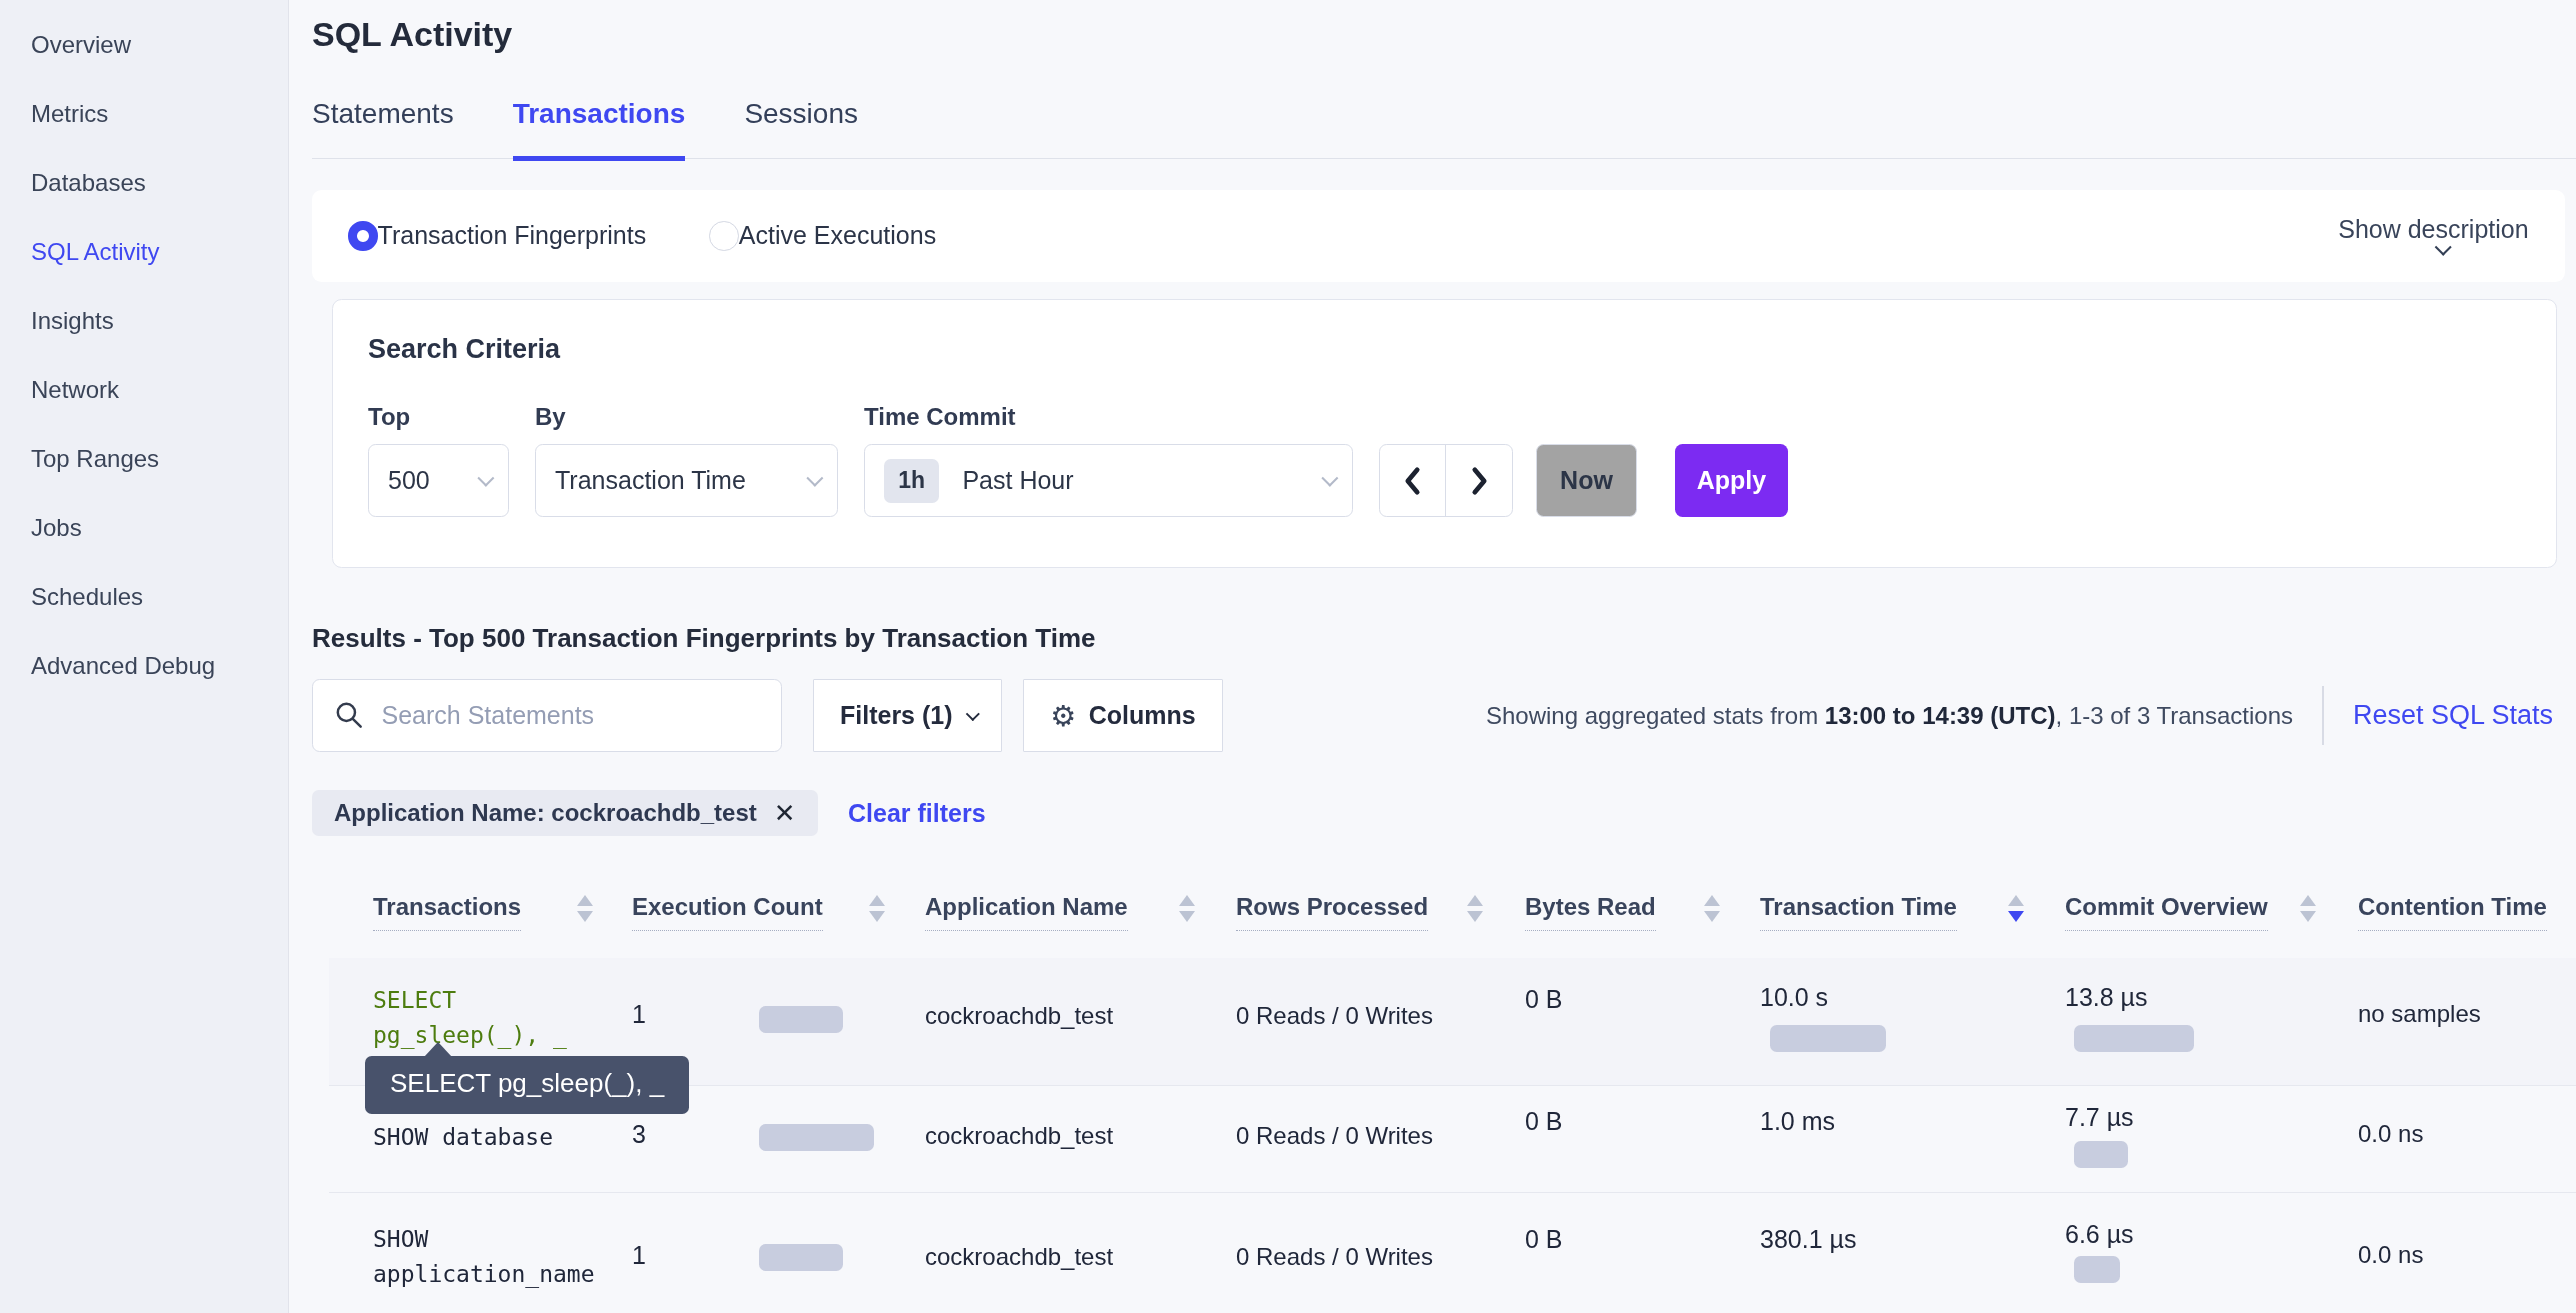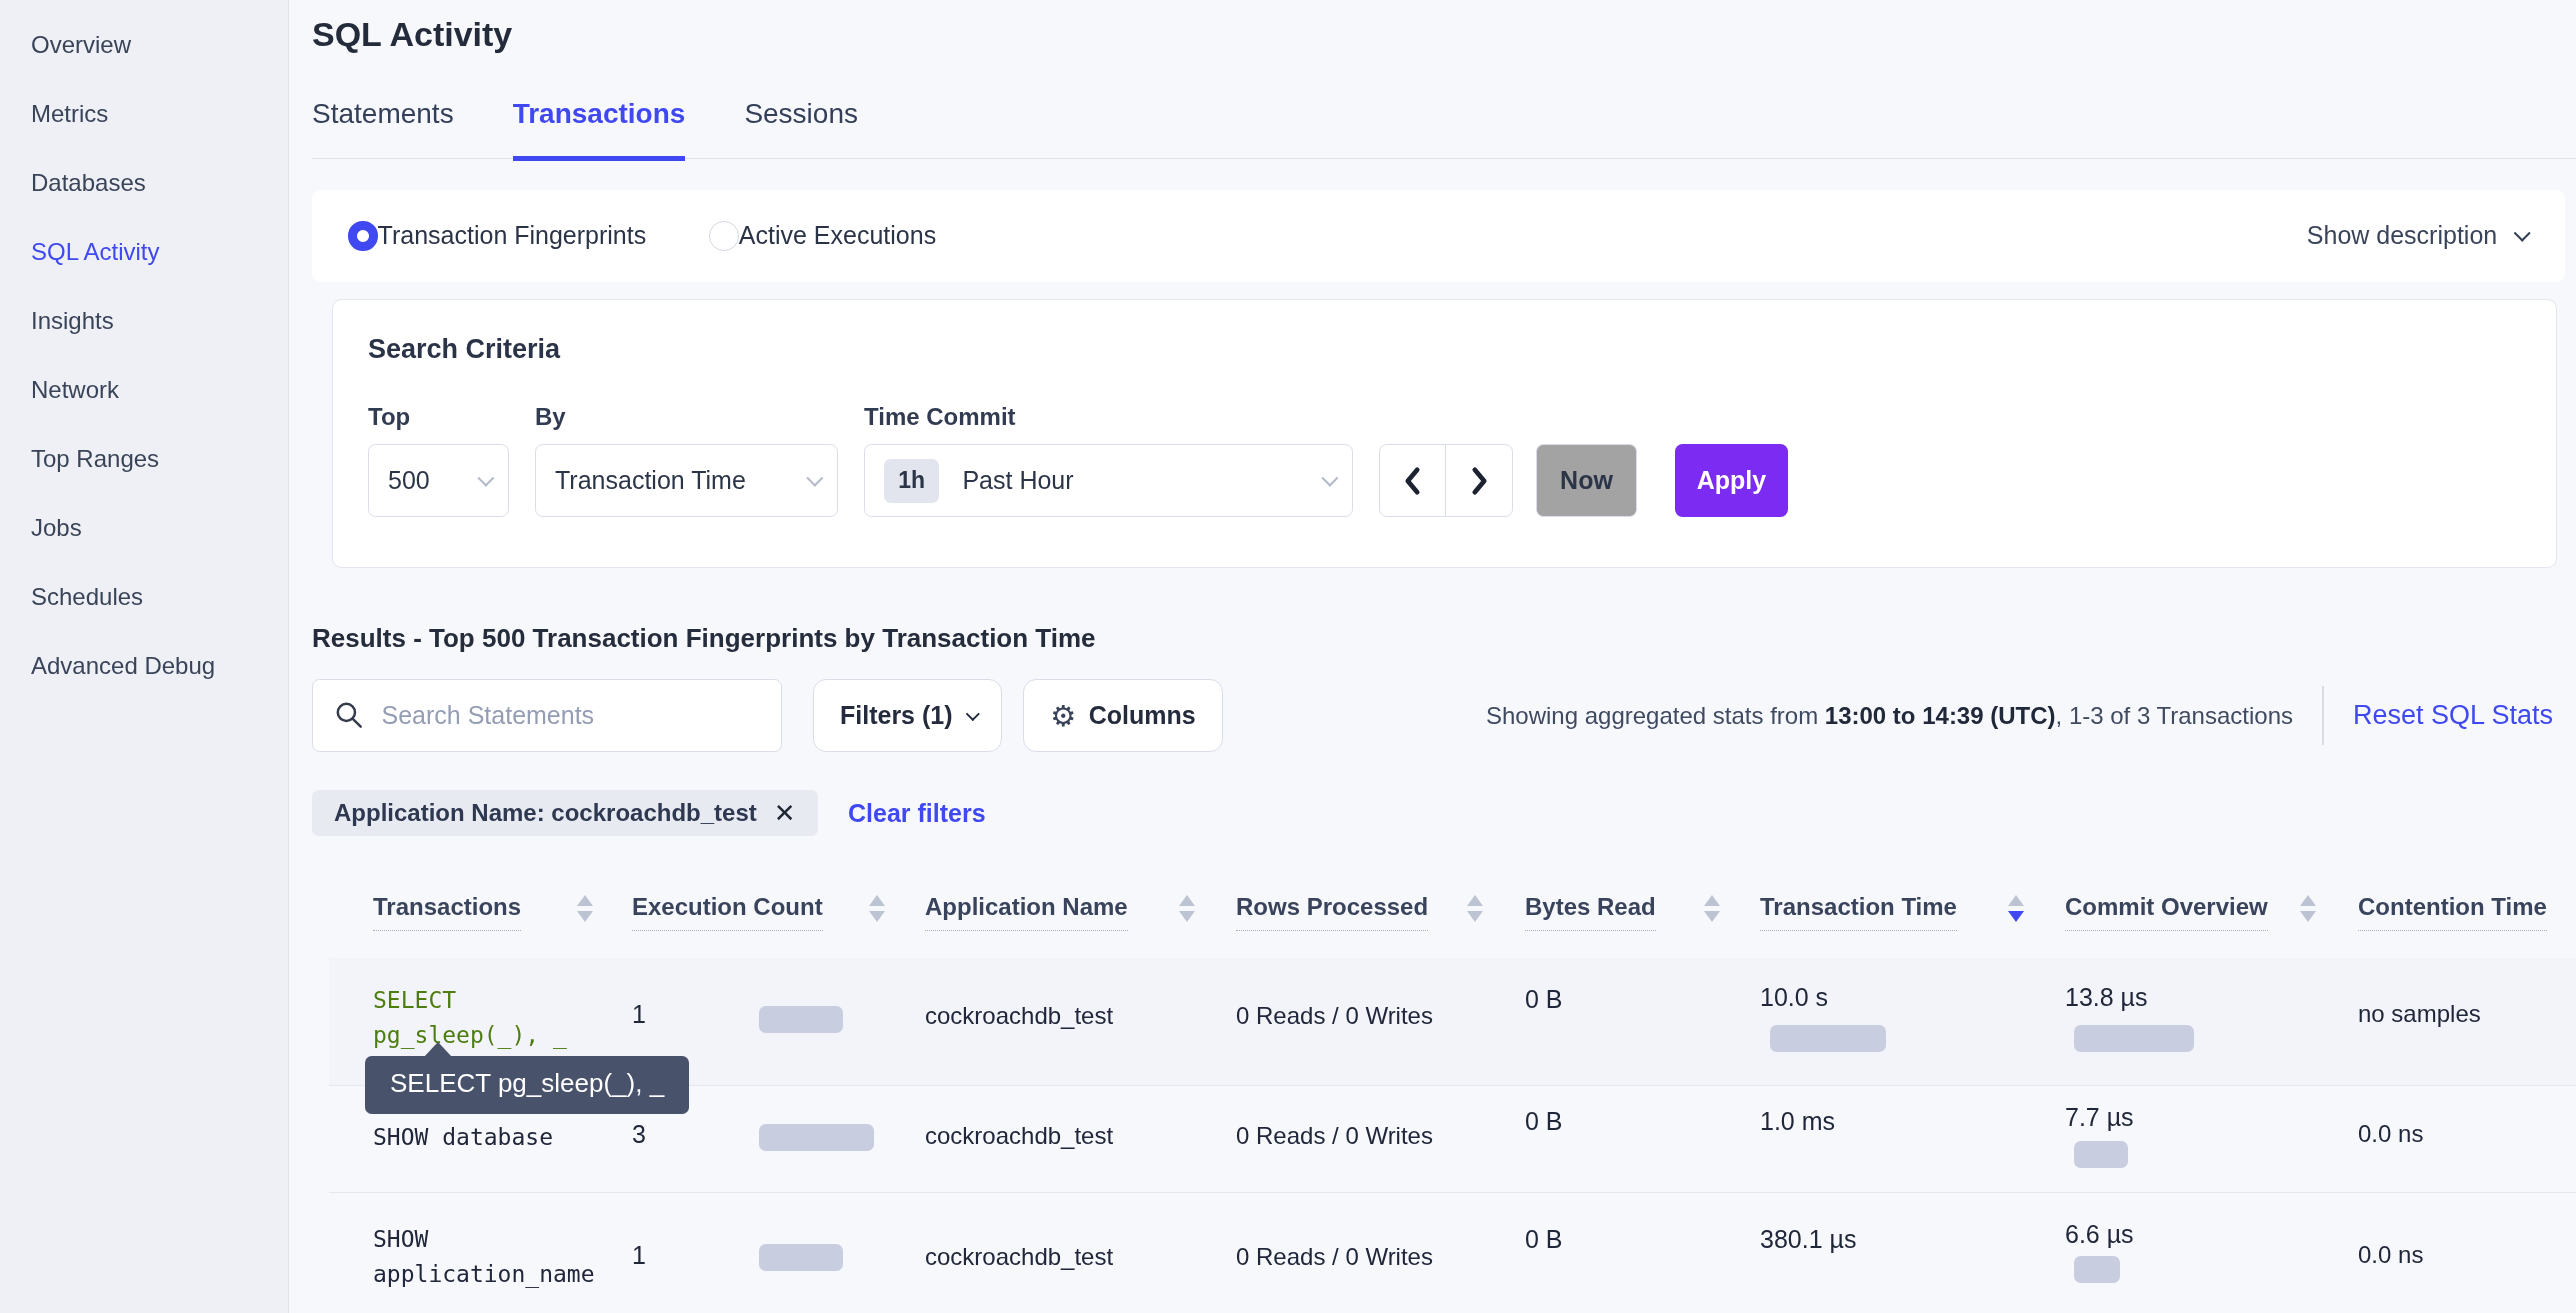--- a/index.html
+++ b/index.html
@@ -23,21 +23,21 @@
   .tab.active { color:#3f48f1; border-bottom:5.7px solid #3f48f1; margin-bottom:-2.9px; font-weight:bold; }
 
   
   .toggle-bar { margin-top:30.5px; margin-right:11.4px; height:92px; background:#ffffff; border-radius:9.5px;
                 display:flex; align-items:center; padding:0 36px; }
   .radio-opt { display:flex; align-items:center; margin-right:63px; cursor:pointer; }
   .radio { width:29.6px; height:29.6px; border-radius:50%; background:#fff; }
   .radio.sel { border:9.5px solid #3f48f1; }
   .radio.unsel { border:1.9px solid #d4d8e3; }
   .radio-label { font-size:25px; color:#2b3447; }
-  .show-desc { margin-left:auto; display:flex; align-items:center; font-size:25px; color:#39445a; cursor:pointer; }
+  .show-desc { margin-left:auto; display:flex; align-items:center; font-size:25px; color:#39445a; cursor:pointer;flex-direction:column; }
   .chev { display:inline-block; width:12.4px; height:12.4px; border-right:2.9px solid #333f55; border-bottom:2.9px solid #333f55;
           transform:rotate(45deg) translate(-1.9px,-1.9px); margin-left:19px; }
 
   
   .criteria { margin-top:17px; margin-right:19px; background:#fff; border:1px solid #e2e5ee; border-radius:9.5px;
               padding:34px 35px 50px 35px;margin-left:20px; }
   .criteria-title { font-size:27px; font-weight:bold; color:#2a3347; }
   .criteria-row { display:flex; margin-top:38px; align-items:flex-end; }
   .field { margin-right:26px; }
   .field-label { font-size:24px; font-weight:bold; color:#313b52; margin-bottom:13.3px; }
@@ -61,21 +61,21 @@
                font-family:inherit; }
 
   
   .results-heading { margin-top:55px; font-size:26px; font-weight:bold; color:#252c3c; }
   .controls-row { margin-top:25px; display:flex; align-items:center; margin-right:23px; }
   .search-box { width:470px; height:73px; background:#fff; border:1.9px solid #d9dde8; border-radius:7.6px;
                 display:flex; align-items:center; padding:0 21px; }
   .search-box input { border:none; outline:none; font-size:25px; color:#2c3547; margin-left:17px; width:362px;
                       font-family:inherit; background:transparent; }
   .search-box input::placeholder { color:#949db4; }
-  .btn-light { height:73px; background:#fff; border:1.9px solid #d9dde8; border-radius:13px;
+  .btn-light { height:73px; background:#fff; border:1.9px solid #d9dde8; border-radius:1px;
                display:flex; align-items:center; font-size:25px; font-weight:bold; color:#242b3d;
                padding:0 26px; cursor:pointer; }
   .btn-filters { margin-left:31px; }
   .btn-filters .chev-sm { width:9.5px; height:9.5px; border-right:2.9px solid #242b3d; border-bottom:2.9px solid #242b3d;
                transform:rotate(45deg) translateY(-2.9px); margin-left:13.3px; }
   .btn-columns { margin-left:21px; }
   .gear { font-size:29px; margin-right:12.4px; color:#39445a; font-weight:normal; }
   .stats-area { margin-left:auto; display:flex; align-items:center; }
   .stats-text { font-size:24px; color:#3f4a60; white-space:nowrap; }
   .stats-text b { color:#20283a; }

